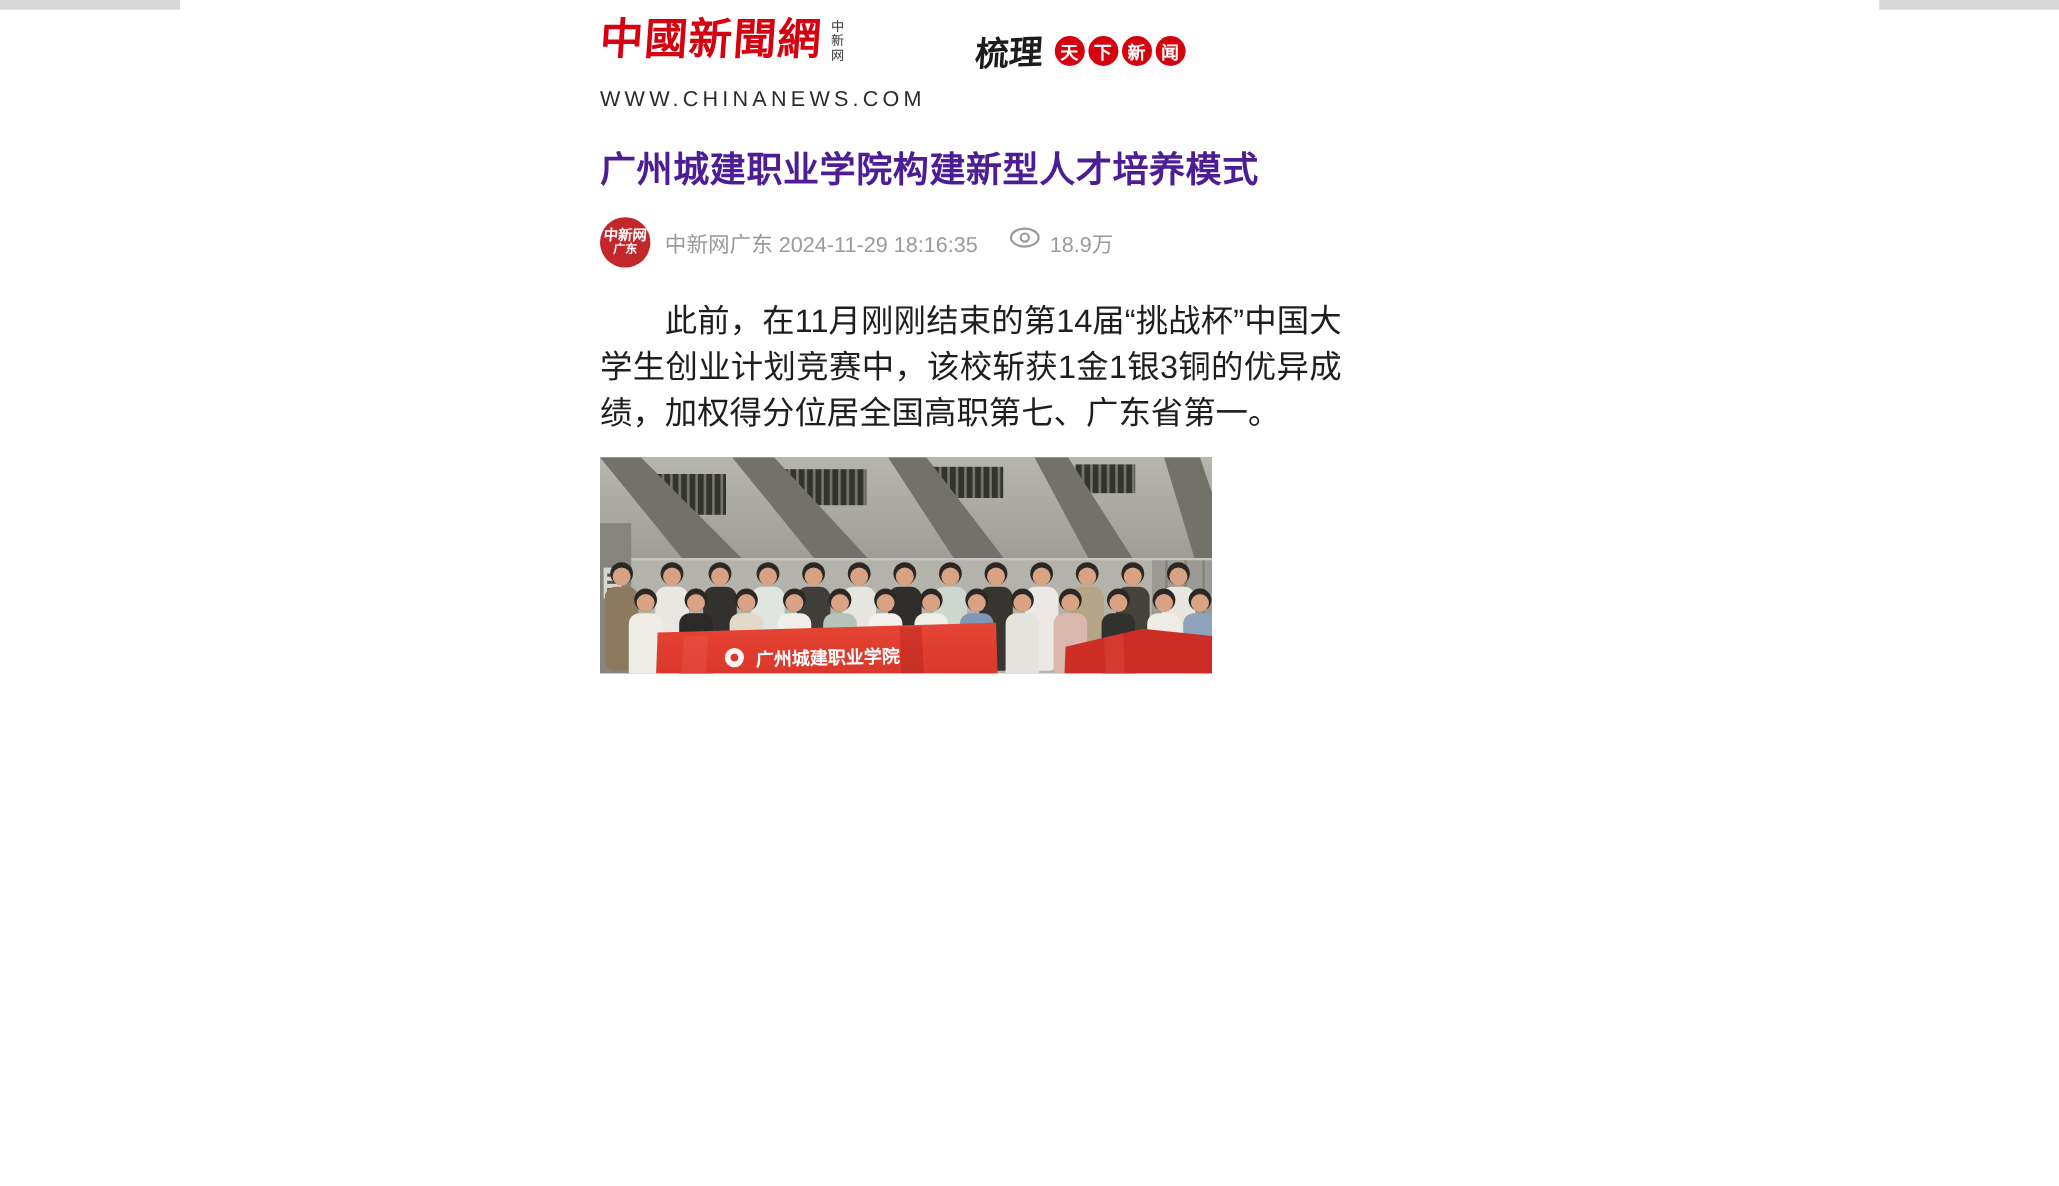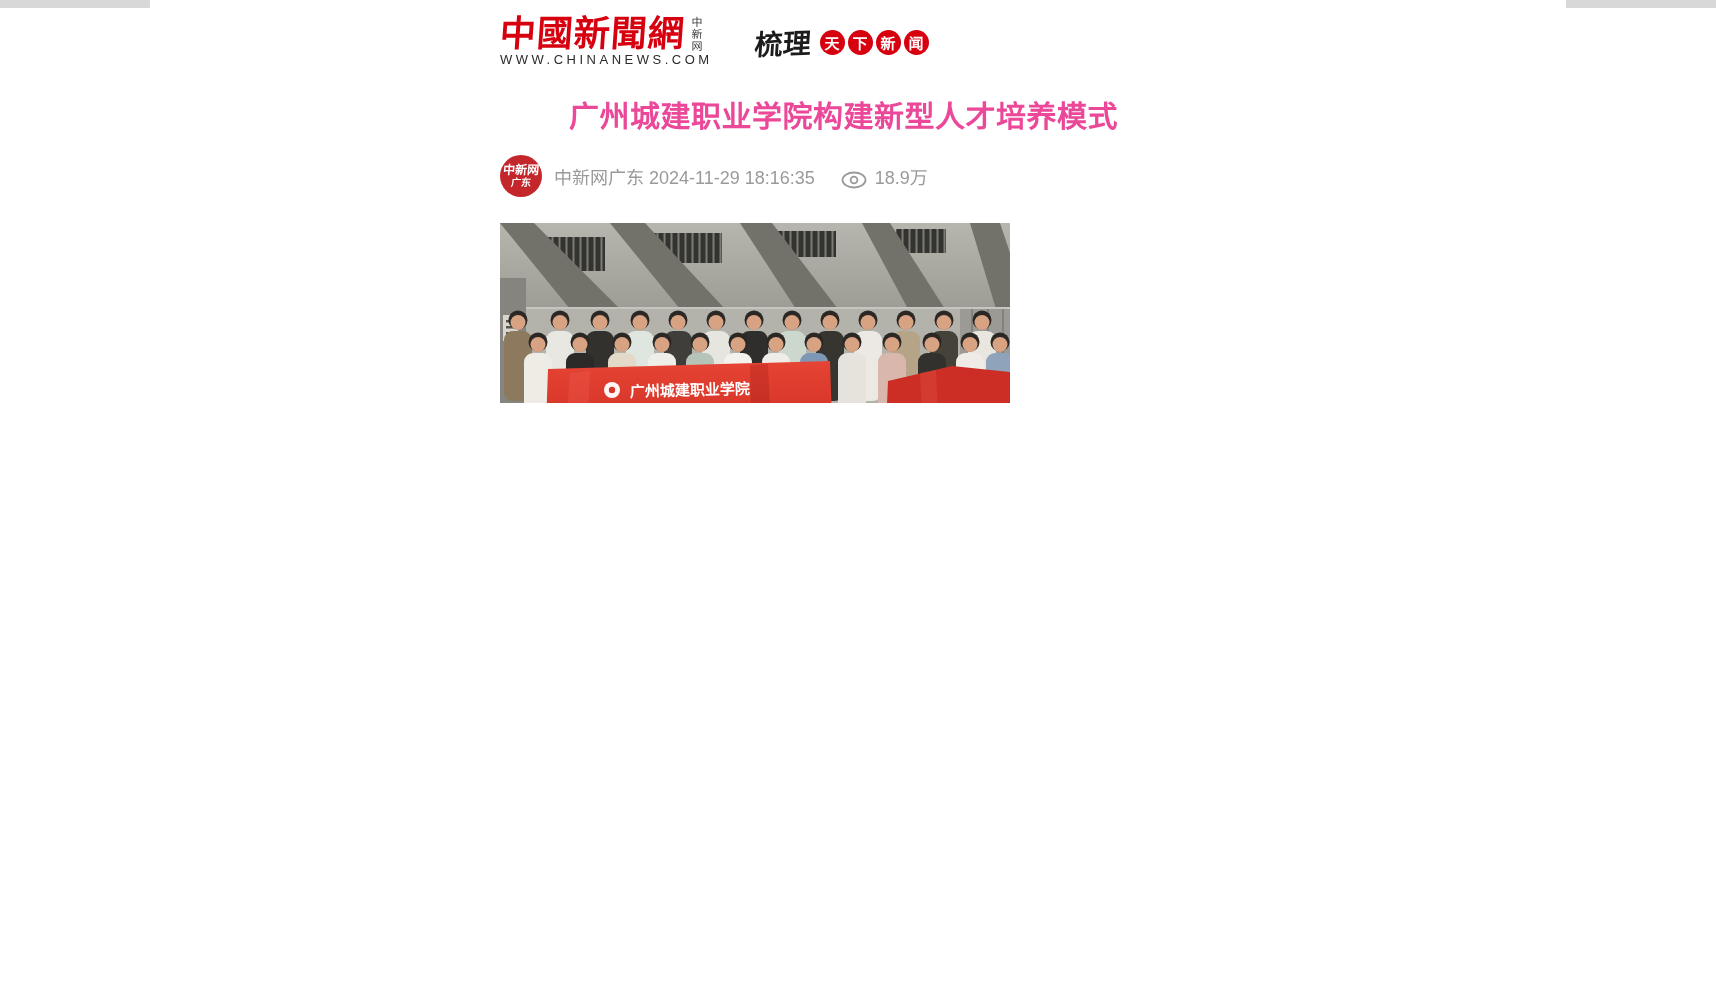--- a/index.html
+++ b/index.html
@@ -22,51 +22,51 @@
   .brand-text {
     font-family: "DejaVu Serif", serif; font-weight: 700;
     font-size: 36px; line-height: 38px; color: #d7000f;
     letter-spacing: 1px; transform: skewX(-4deg);
   }
   .brand-side {
     writing-mode: vertical-rl; font-size: 11px; line-height: 12px;
     color: #3a3a3a; margin-left: 5px; margin-top: 2px; letter-spacing: 1px;
   }
   .url-text {
-    font-size: 13px; letter-spacing: 3.5px; color: #2b2b2b; margin-top: 0;
+    font-size: 18px; letter-spacing: 3.5px; color: #2b2b2b; margin-top: 20px;
     font-weight: 400;
   }
   .slogan { display: flex; align-items: center; margin-left: 42px; margin-top: 8px; }
   .slogan-prefix {
     font-family: "DejaVu Serif", serif; font-weight: 700; font-size: 28px;
     color: #1c1c1c; transform: skewX(-6deg) rotate(-2deg); margin-right: 6px;
   }
   .seal {
     width: 25px; height: 25px; border-radius: 50%; background: #d7000f;
     color: #fff; font-size: 15px; font-weight: 700;
     display: inline-flex; align-items: center; justify-content: center;
     margin-left: 3px; font-family: "DejaVu Serif", serif;
   }
 
   
   .article-title {
     margin-top: 30px; font-size: 30px; line-height: 40px; font-weight: 700;
-    color: #ec4899; letter-spacing: 0.5px; text-align: right;
+    color: #4c1d95; letter-spacing: 0.5px;
   }
   .byline { margin-top: 18px; display: flex; align-items: center; color: #9a9a9a; font-size: 18px; }
   .avatar {
     width: 42px; height: 42px; border-radius: 50%; background: #c3272b;
     color: #fff; display: flex; flex-direction: column; align-items: center;
     justify-content: center; flex: 0 0 auto;
     font-family: "DejaVu Serif", serif; font-weight: 700;
   }
   .avatar .l1 { font-size: 12px; line-height: 13px; transform: skewX(-5deg); }
   .avatar .l2 { font-size: 10px; line-height: 11px; transform: skewX(-5deg); }
   .byline-text { margin-left: 12px; white-space: nowrap; }
-  .views { display: flex; align-items: flex-end; margin-left: 26px; }
+  .views { display: flex; align-items: flex-start; margin-left: 26px; }
   .views svg { display: block; }
   .views-count { margin-left: 8px; }
 
   .article-body {
     margin-top: 26px; font-size: 27px; line-height: 38px; color: #1e1e1e;
     text-align: justify;
   }
   .article-body p { text-indent: 2em; margin-bottom: 18px; }
 
   .photo-wrap {
@@ -115,20 +115,21 @@
     <span class="views">
       <svg width="26" height="18" viewBox="0 0 26 18">
         <ellipse cx="13" cy="9" rx="11.5" ry="7.5" fill="none" stroke="#9a9a9a" stroke-width="1.8"></ellipse>
         <circle cx="13" cy="9" r="3.4" fill="none" stroke="#9a9a9a" stroke-width="1.8"></circle>
       </svg>
       <span class="views-count">18.9万</span>
     </span>
   </div>
 
   <div class="article-body">
+    <p>此前，在11月刚刚结束的第14届“挑战杯”中国大学生创业计划竞赛中，该校斩获1金1银3铜的优异成绩，加权得分位居全国高职第七、广东省第一。</p>
   </div>
 
   <div class="photo-wrap">
     <svg width="510" height="230" viewBox="0 0 510 230">
       <defs>
         <pattern id="slats" width="7" height="12" patternUnits="userSpaceOnUse">
           <rect width="7" height="12" fill="#33332f"></rect>
           <rect x="2.5" width="2" height="12" fill="#7c7b74"></rect>
         </pattern>
         <linearGradient id="ceilGrad" x1="0" y1="0" x2="0" y2="1">

